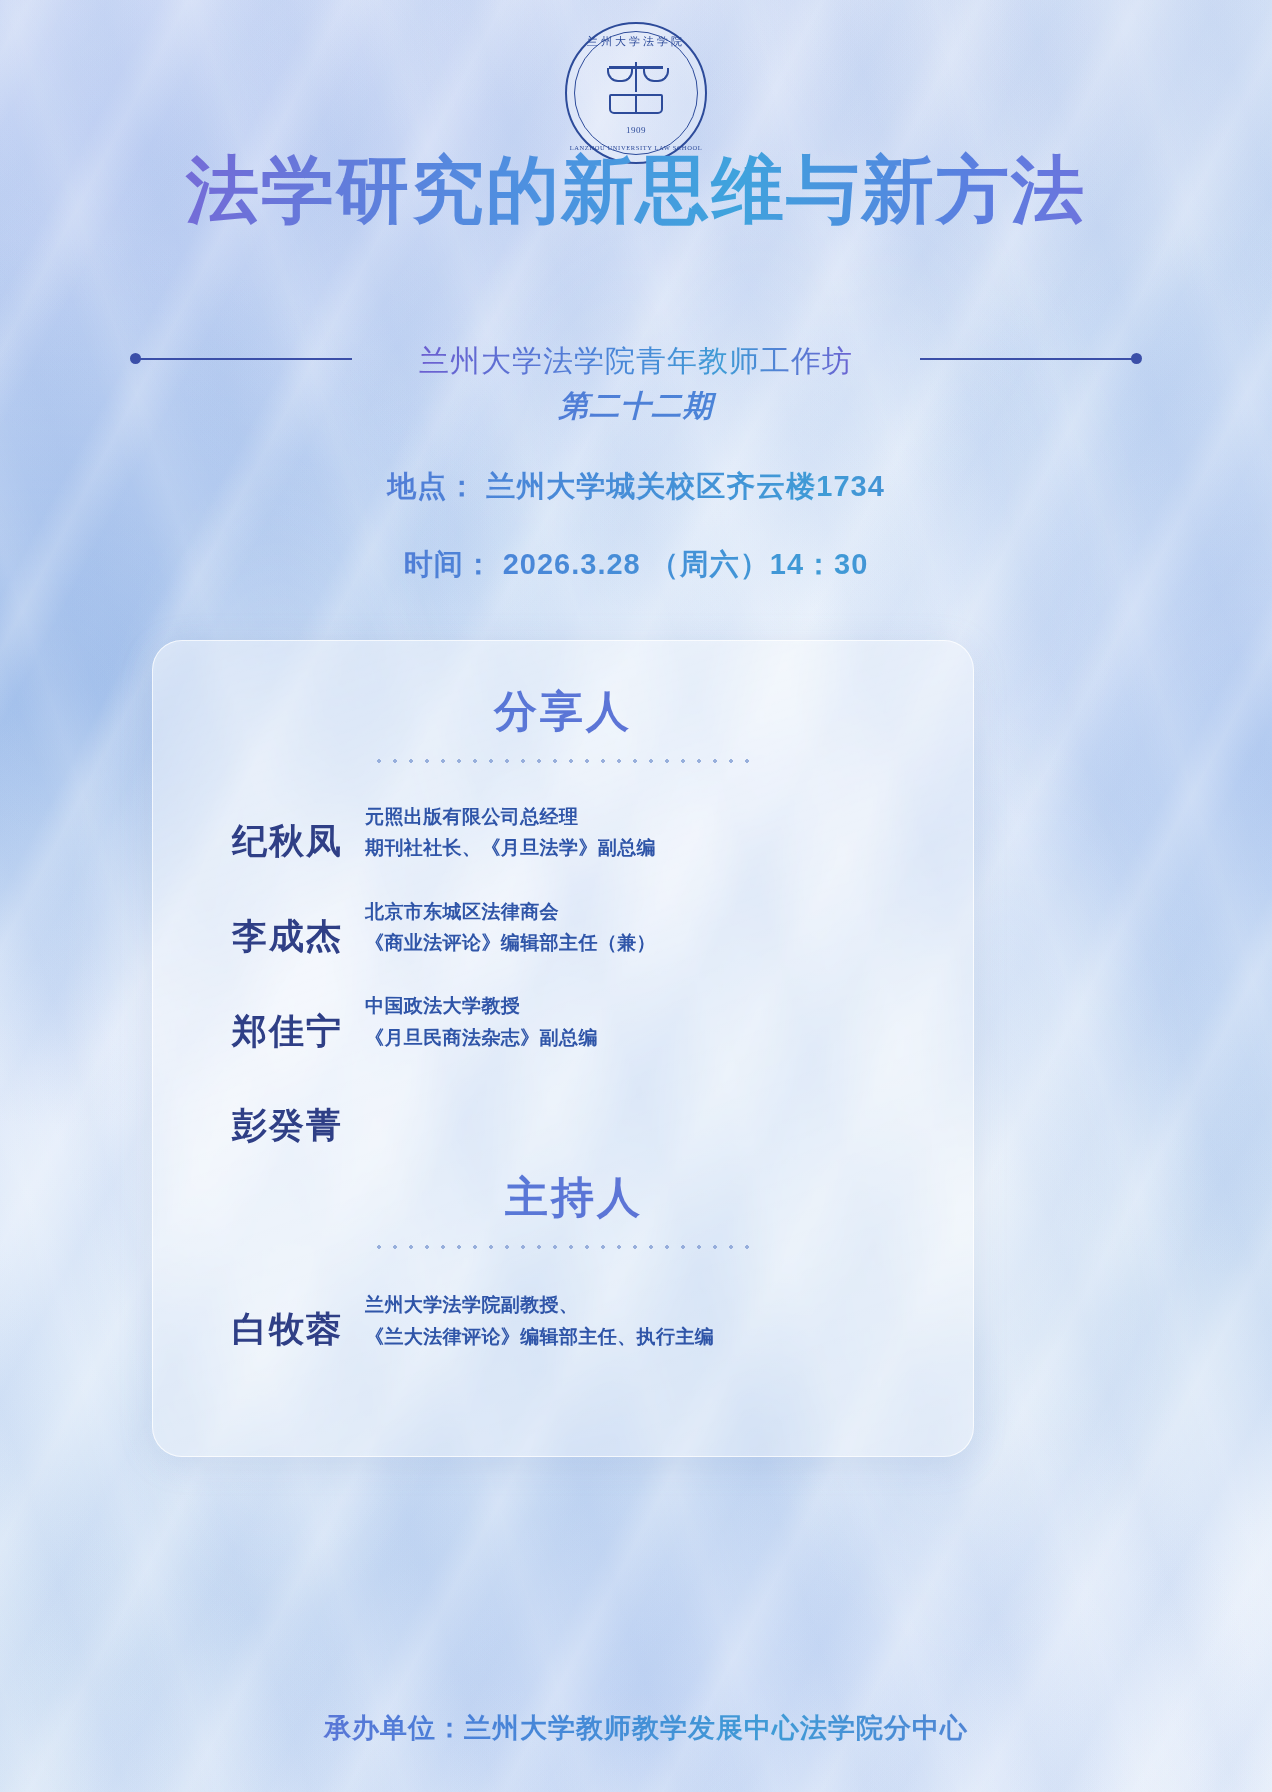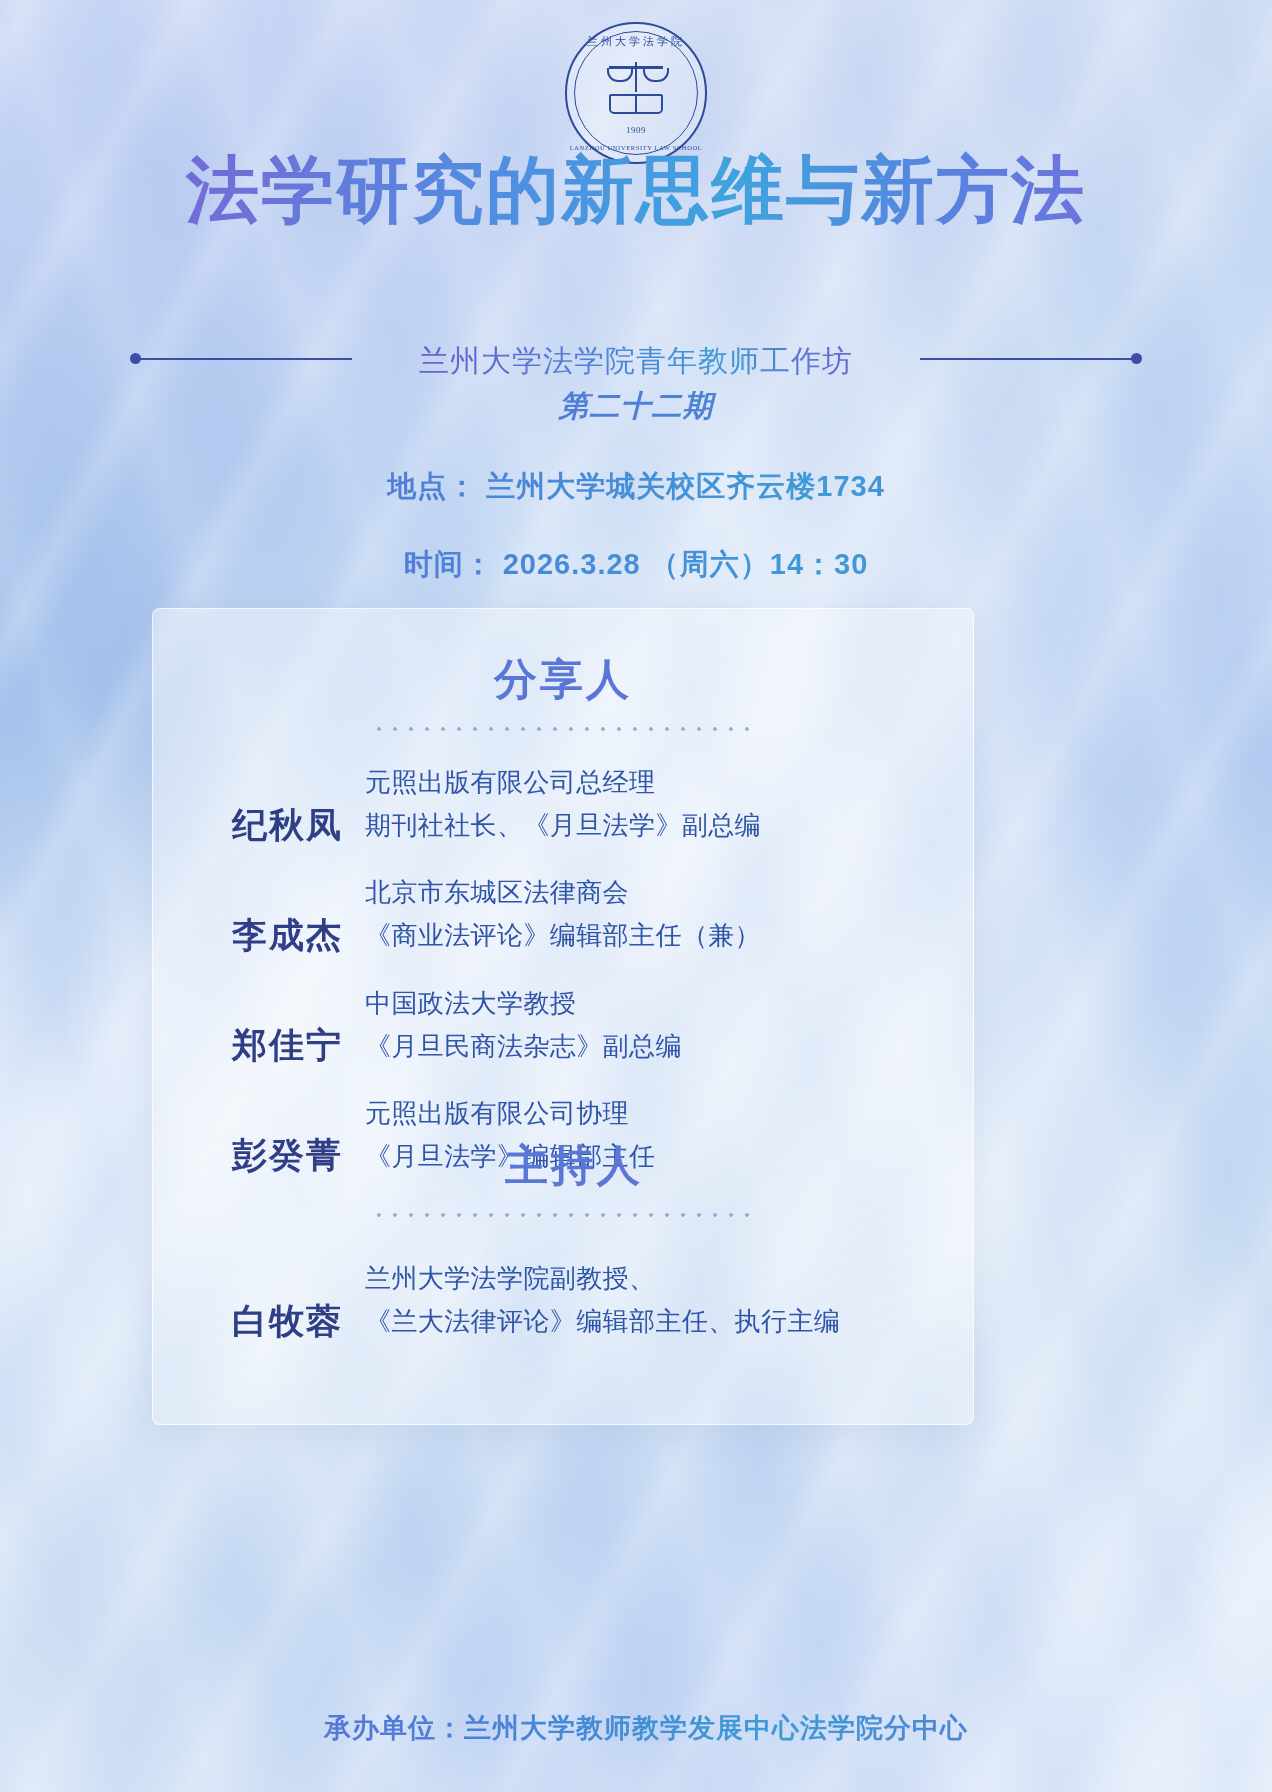--- a/index.html
+++ b/index.html
@@ -299,24 +299,24 @@
     color: transparent;
     -webkit-text-fill-color: transparent;
   }
   .info-place { top: 467px; }
   .info-time { top: 545px; }
 
   
   .card {
     position: absolute;
     left: 152px;
-    top: 608px;
+    top: 640px;
     width: 820px;
     height: 815px;
-    border-radius: 8px;
+    border-radius: 30px;
     background: linear-gradient(160deg, rgba(255,255,255,0.42) 0%, rgba(255,255,255,0.22) 45%, rgba(255,255,255,0.34) 100%);
     border: 1.5px solid rgba(255,255,255,0.75);
     box-shadow: 0 6px 34px rgba(120,150,200,0.18);
     backdrop-filter: blur(2px);
   }
 
   .section-heading {
     position: absolute;
     left: 0;
     right: 0;
@@ -362,22 +362,22 @@
     box-sizing: border-box;
     font-size: 35px;
     font-weight: bold;
     letter-spacing: 2px;
     color: #2f3f86;
     line-height: 1.28;
     padding-top: 26px;
   }
   .p-titles {
     flex: 1;
-    font-size: 26px;
-    font-weight: normal;
+    font-size: 19px;
+    font-weight: bold;
     line-height: 1.66;
     color: #2f55a8;
     letter-spacing: 0.4px;
   }
   .p-titles div { white-space: nowrap; }
 
   .host-person .p-name { padding-top: 4px; }
 
   
   .footer {
@@ -469,24 +469,20 @@
         <div class="person">
           <div class="p-name">郑佳宁</div>
           <div class="p-titles">
             <div>中国政法大学教授</div>
             <div>《月旦民商法杂志》副总编</div>
           </div>
         </div>
 
         <div class="person">
           <div class="p-name">彭癸菁</div>
-          <div class="p-titles">
-            <div>元照出版有限公司协理</div>
-            <div>《月旦法学》编辑部主任</div>
-          </div>
         </div>
 
       </div>
 
       <div class="section-heading sh-a" style="top:528px;margin-left:22px;">主持人</div>
       <div class="dotted-sep" style="top:604px;"></div>
 
       <div class="people" style="top:648px;">
         <div class="person host-person">
           <div class="p-name">白牧蓉</div>

